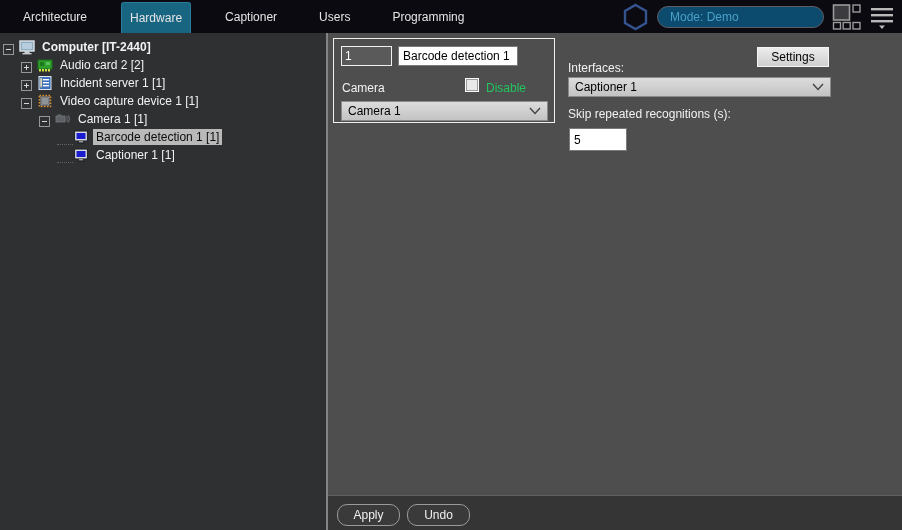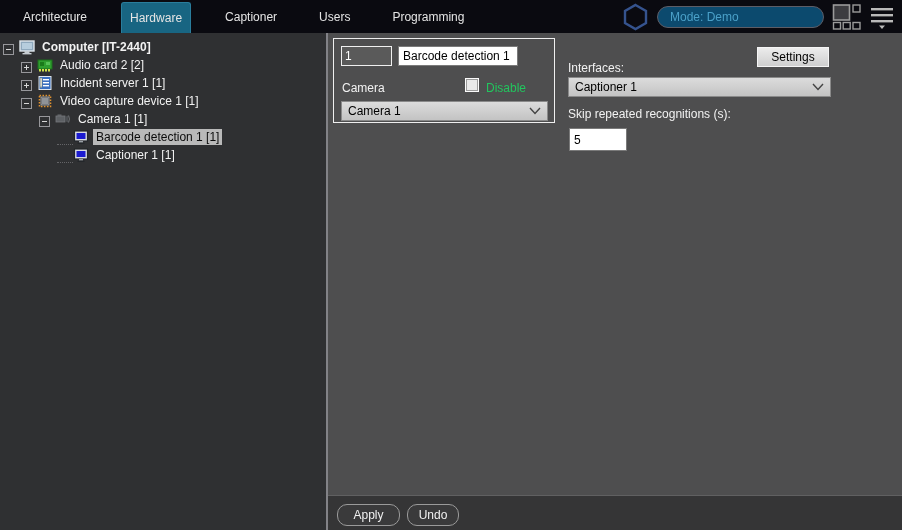--- a/index.html
+++ b/index.html
@@ -115,21 +115,21 @@
   .footer {
     position:absolute; left:0; bottom:0; width:574px; height:35px;
     background:#353536; border-top:1px solid #606061;
   }
   .footer button {
     position:absolute; top:8px; height:22px; background:#3a3a3b;
     border:1px solid #9a9a9a; border-radius:10px; color:#f0f0f0;
     font:12px "Liberation Sans",sans-serif; cursor:pointer;
   }
   .apply-btn { left:9px; width:63px; }
-  .undo-btn { left:79px; width:52px; }
+  .undo-btn { left:79px; width:63px; }
 </style>
 </head>
 <body>
 
 <div class="topbar">
   <div class="tabs">
     <div class="tab">Architecture</div>
     <div class="tab active">Hardware</div>
     <div class="tab">Captioner</div>
     <div class="tab">Users</div>

